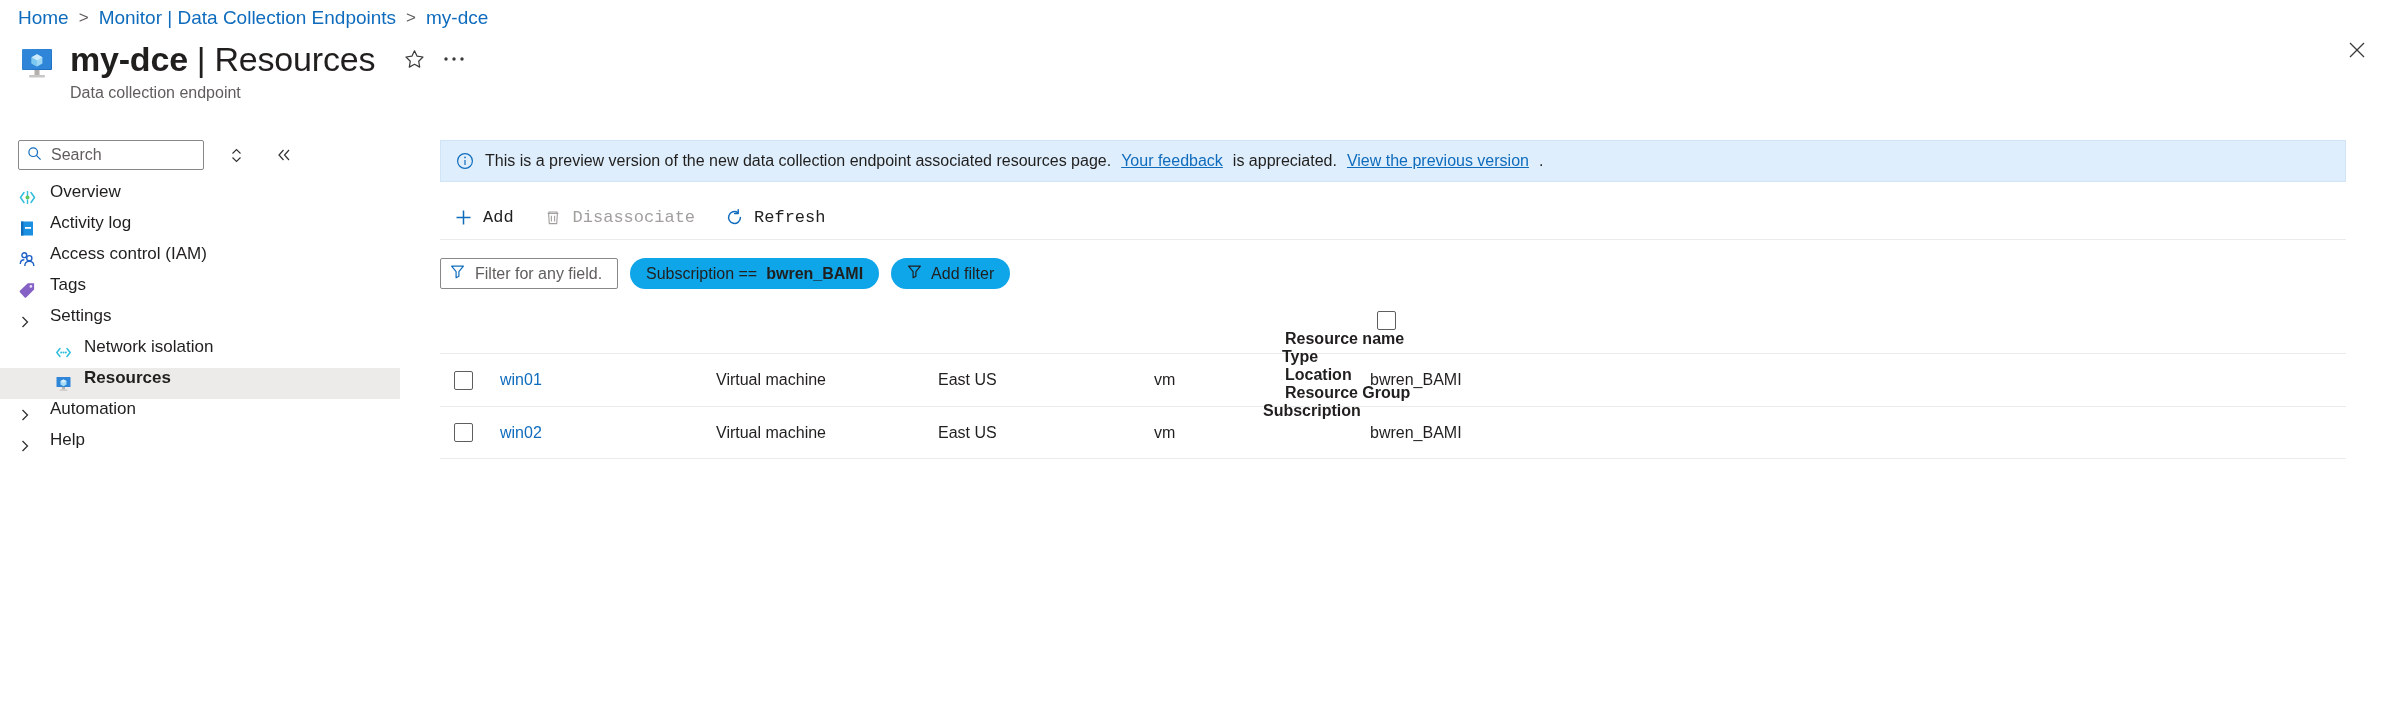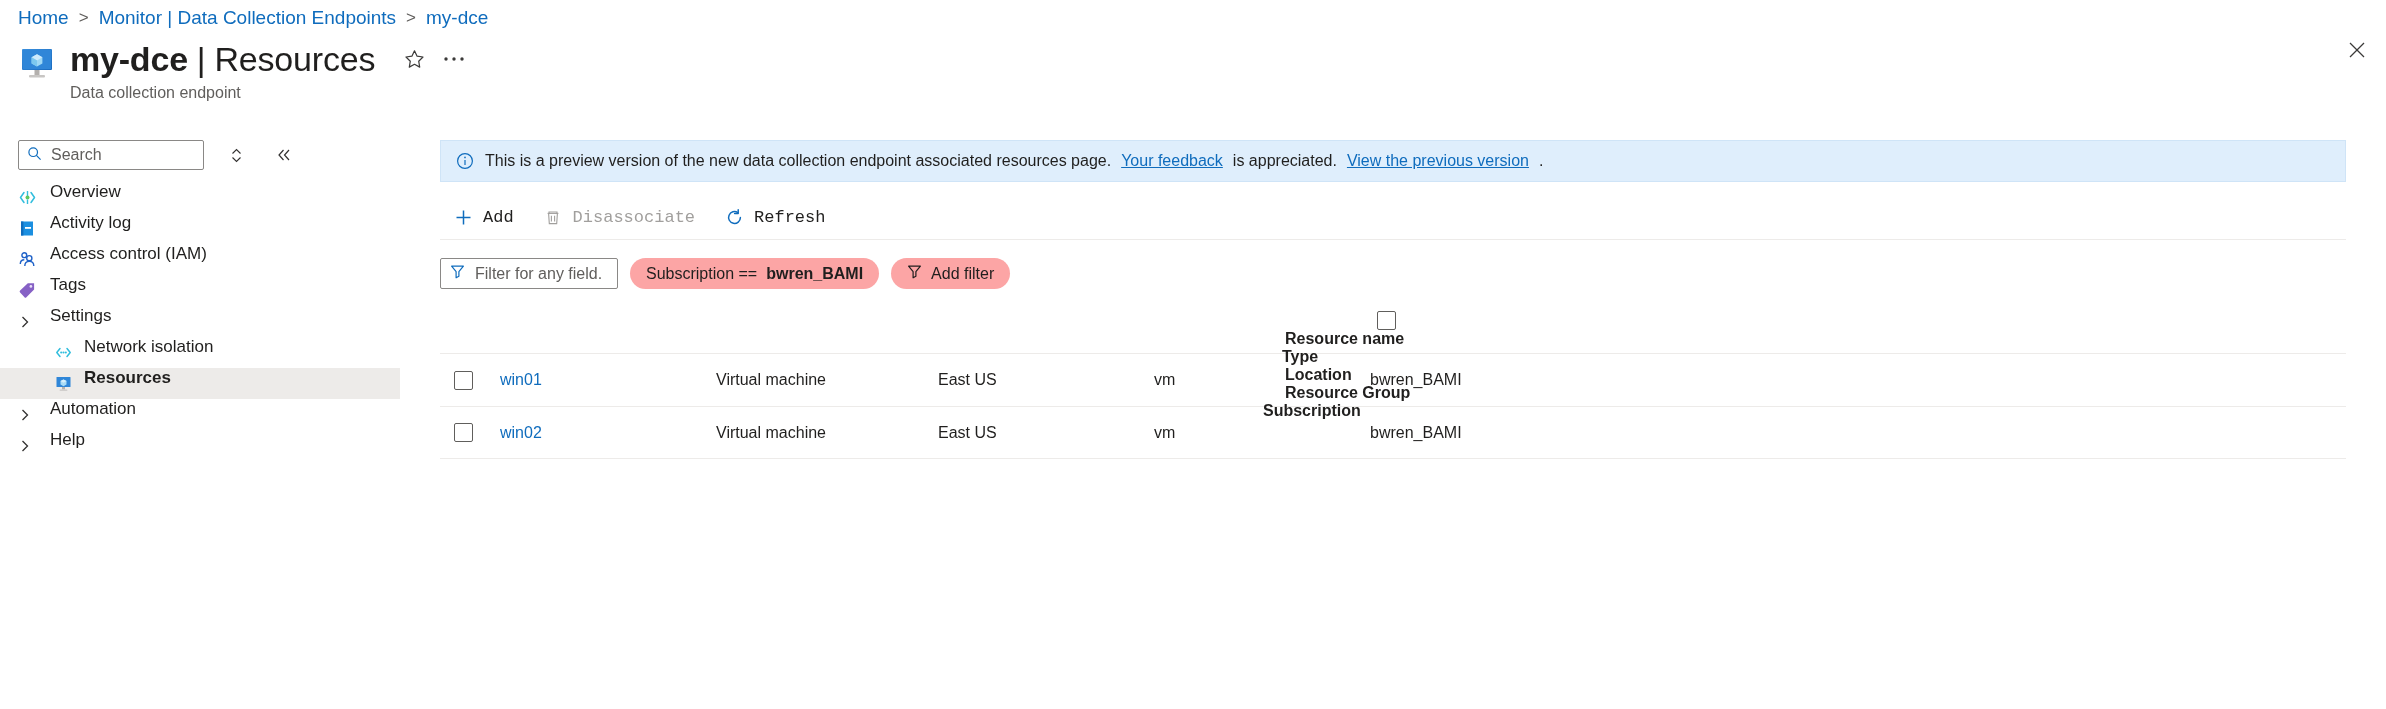--- a/index.html
+++ b/index.html
@@ -109,21 +109,21 @@
   .filter-input {
     width: 178px; height: 31px; border: 1px solid #8a8886; background: #fff;
     display: flex; align-items: center; padding: 0 9px; gap: 8px; border-radius: 2px;
   }
   .filter-input input {
     border: 0; outline: 0; font-size: 16px; width: 130px; background: transparent;
     font-family: "Liberation Sans", sans-serif; color: #201f1e;
   }
   .filter-input input::placeholder { color: #605e5c; }
   .pill {
-    height: 31px; background: #fca5a5; border-radius: 16px;
+    height: 31px; background: #0ea5e9; border-radius: 16px;
     display: flex; align-items: center; padding: 0 16px; gap: 9px;
     font-size: 16px; color: #201f1e; cursor: pointer; white-space: nowrap;
   }
   .pill b { font-weight: 700; }
 
   
   .table { margin-top: 22px; width: 1906px; }
   .trow { display: flex; align-items: center; height: 53px; }
   .thead { height: 42px; font-weight: 600; font-size: 16px; color: #201f1e; flex-direction: column; }
   .tbody-row { border-top: 1px solid #edebe9; font-size: 16px; color: #201f1e; }

